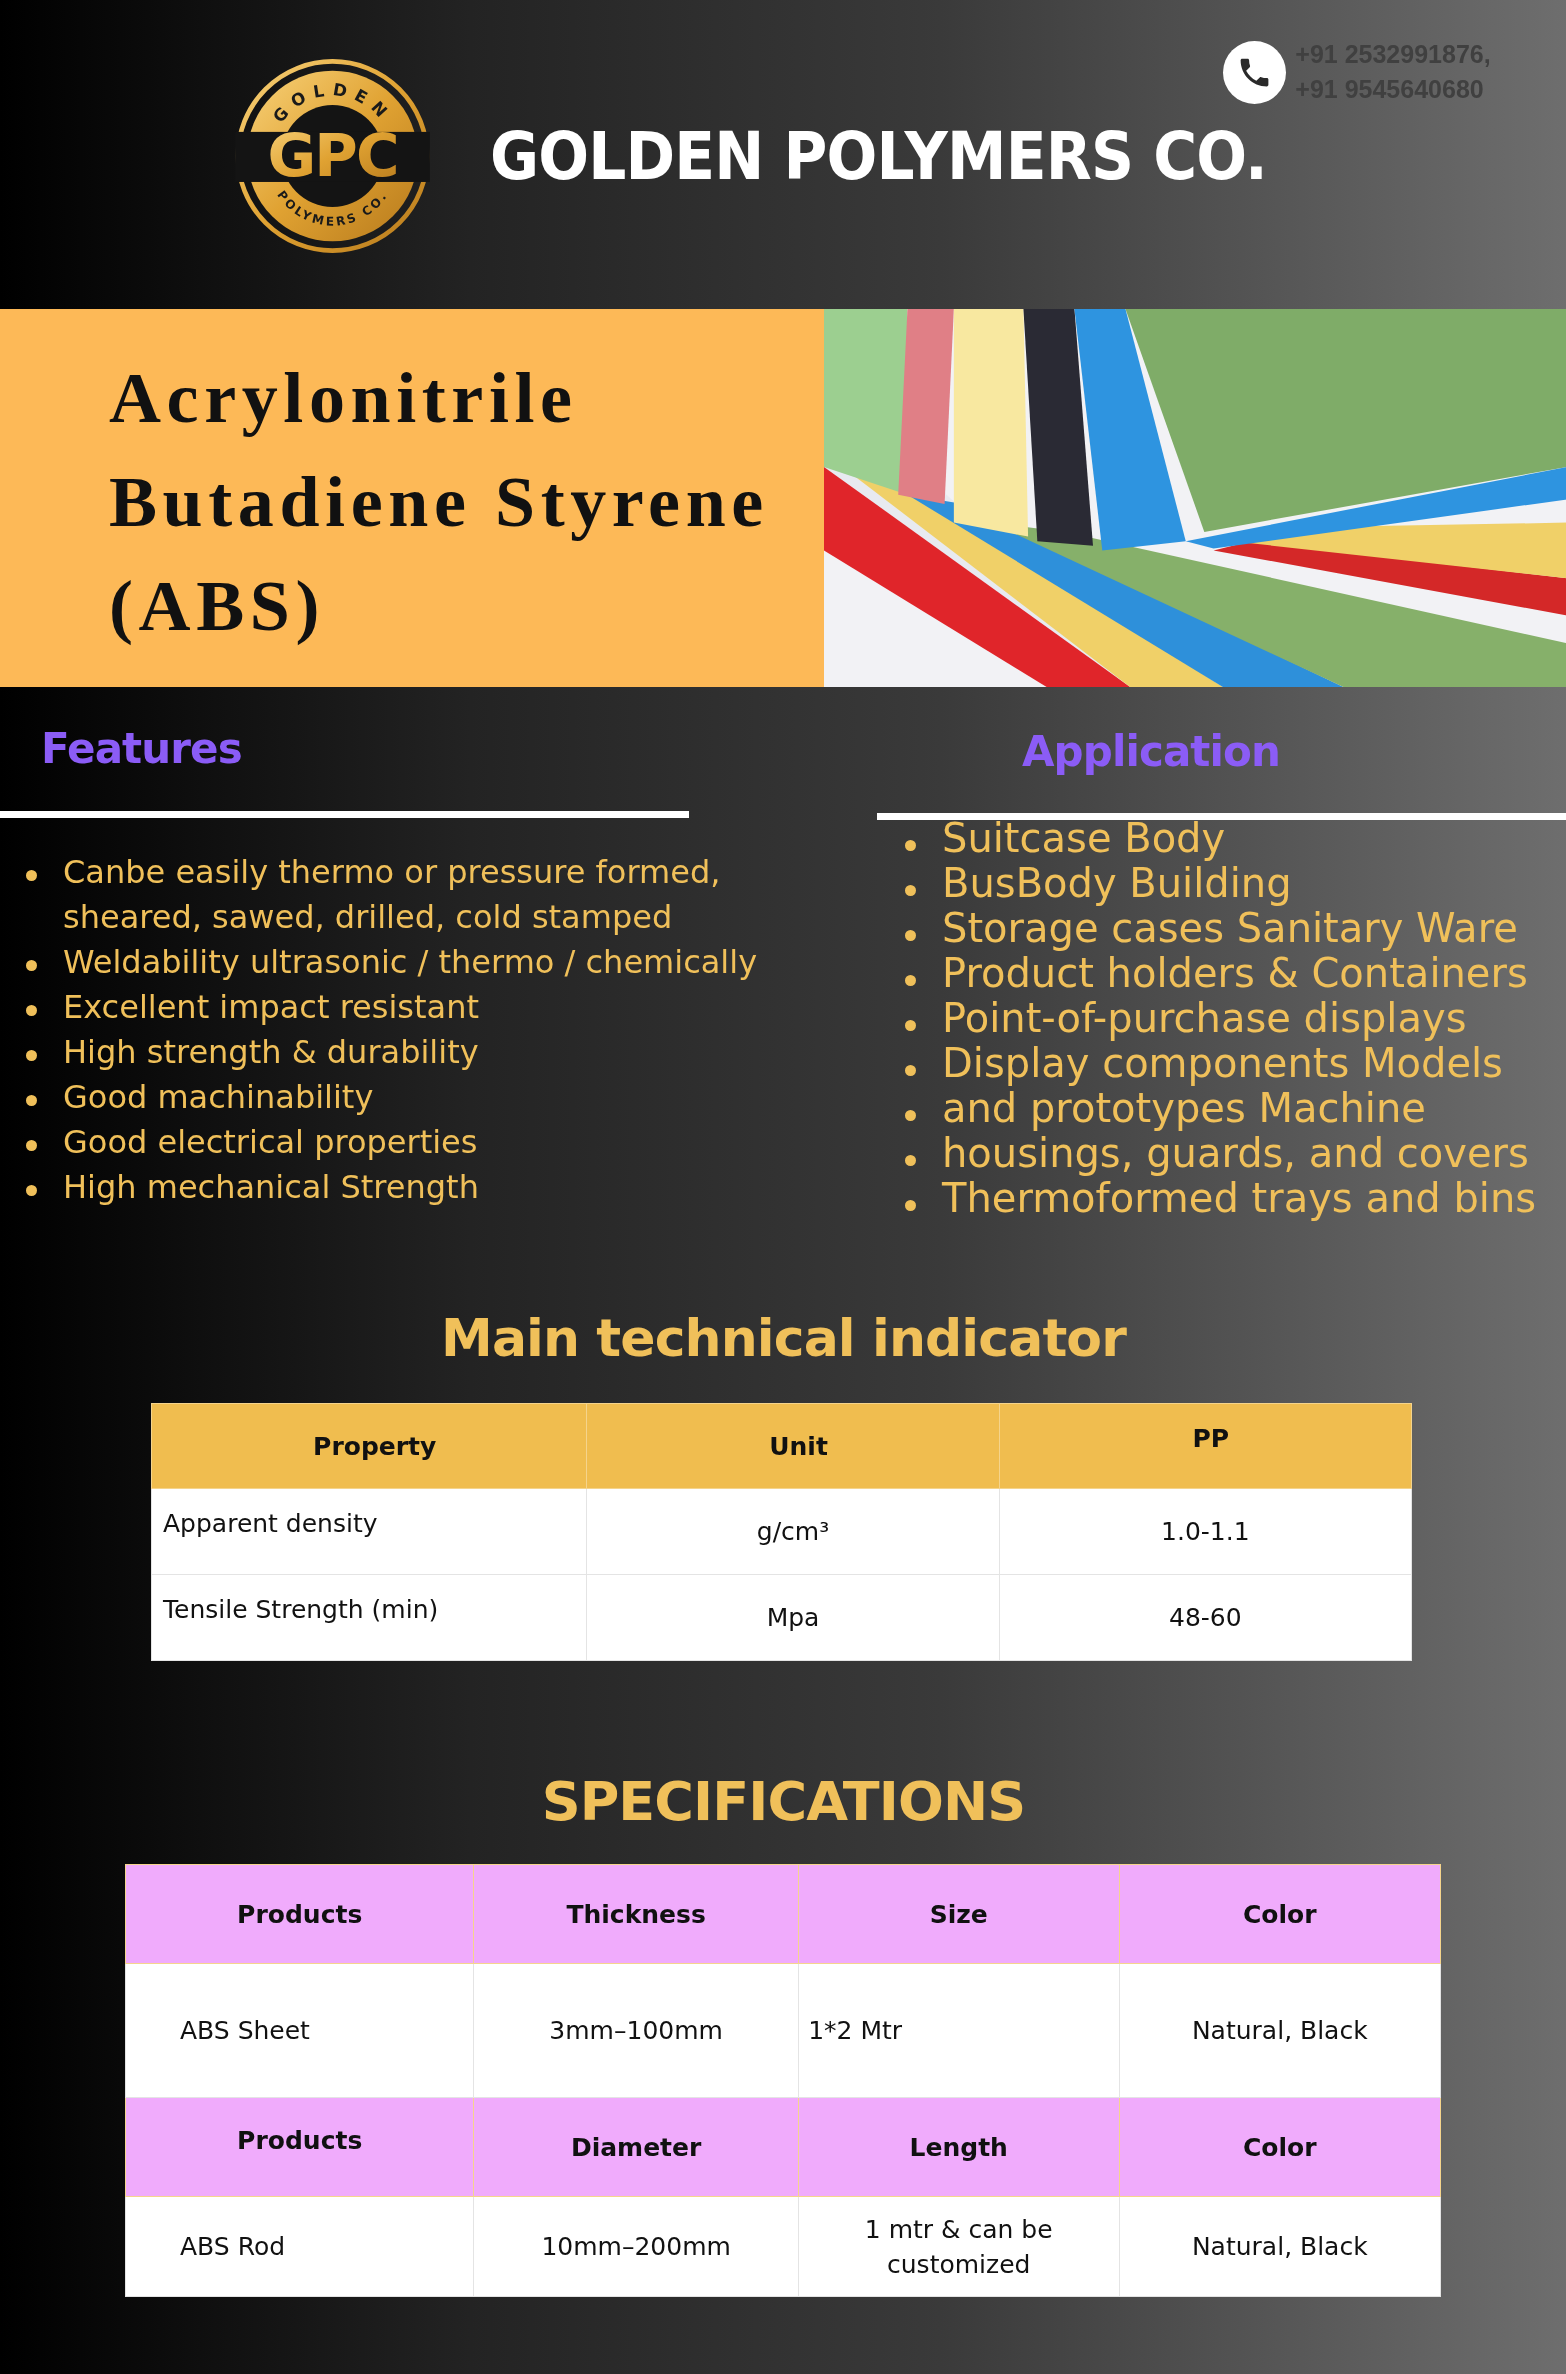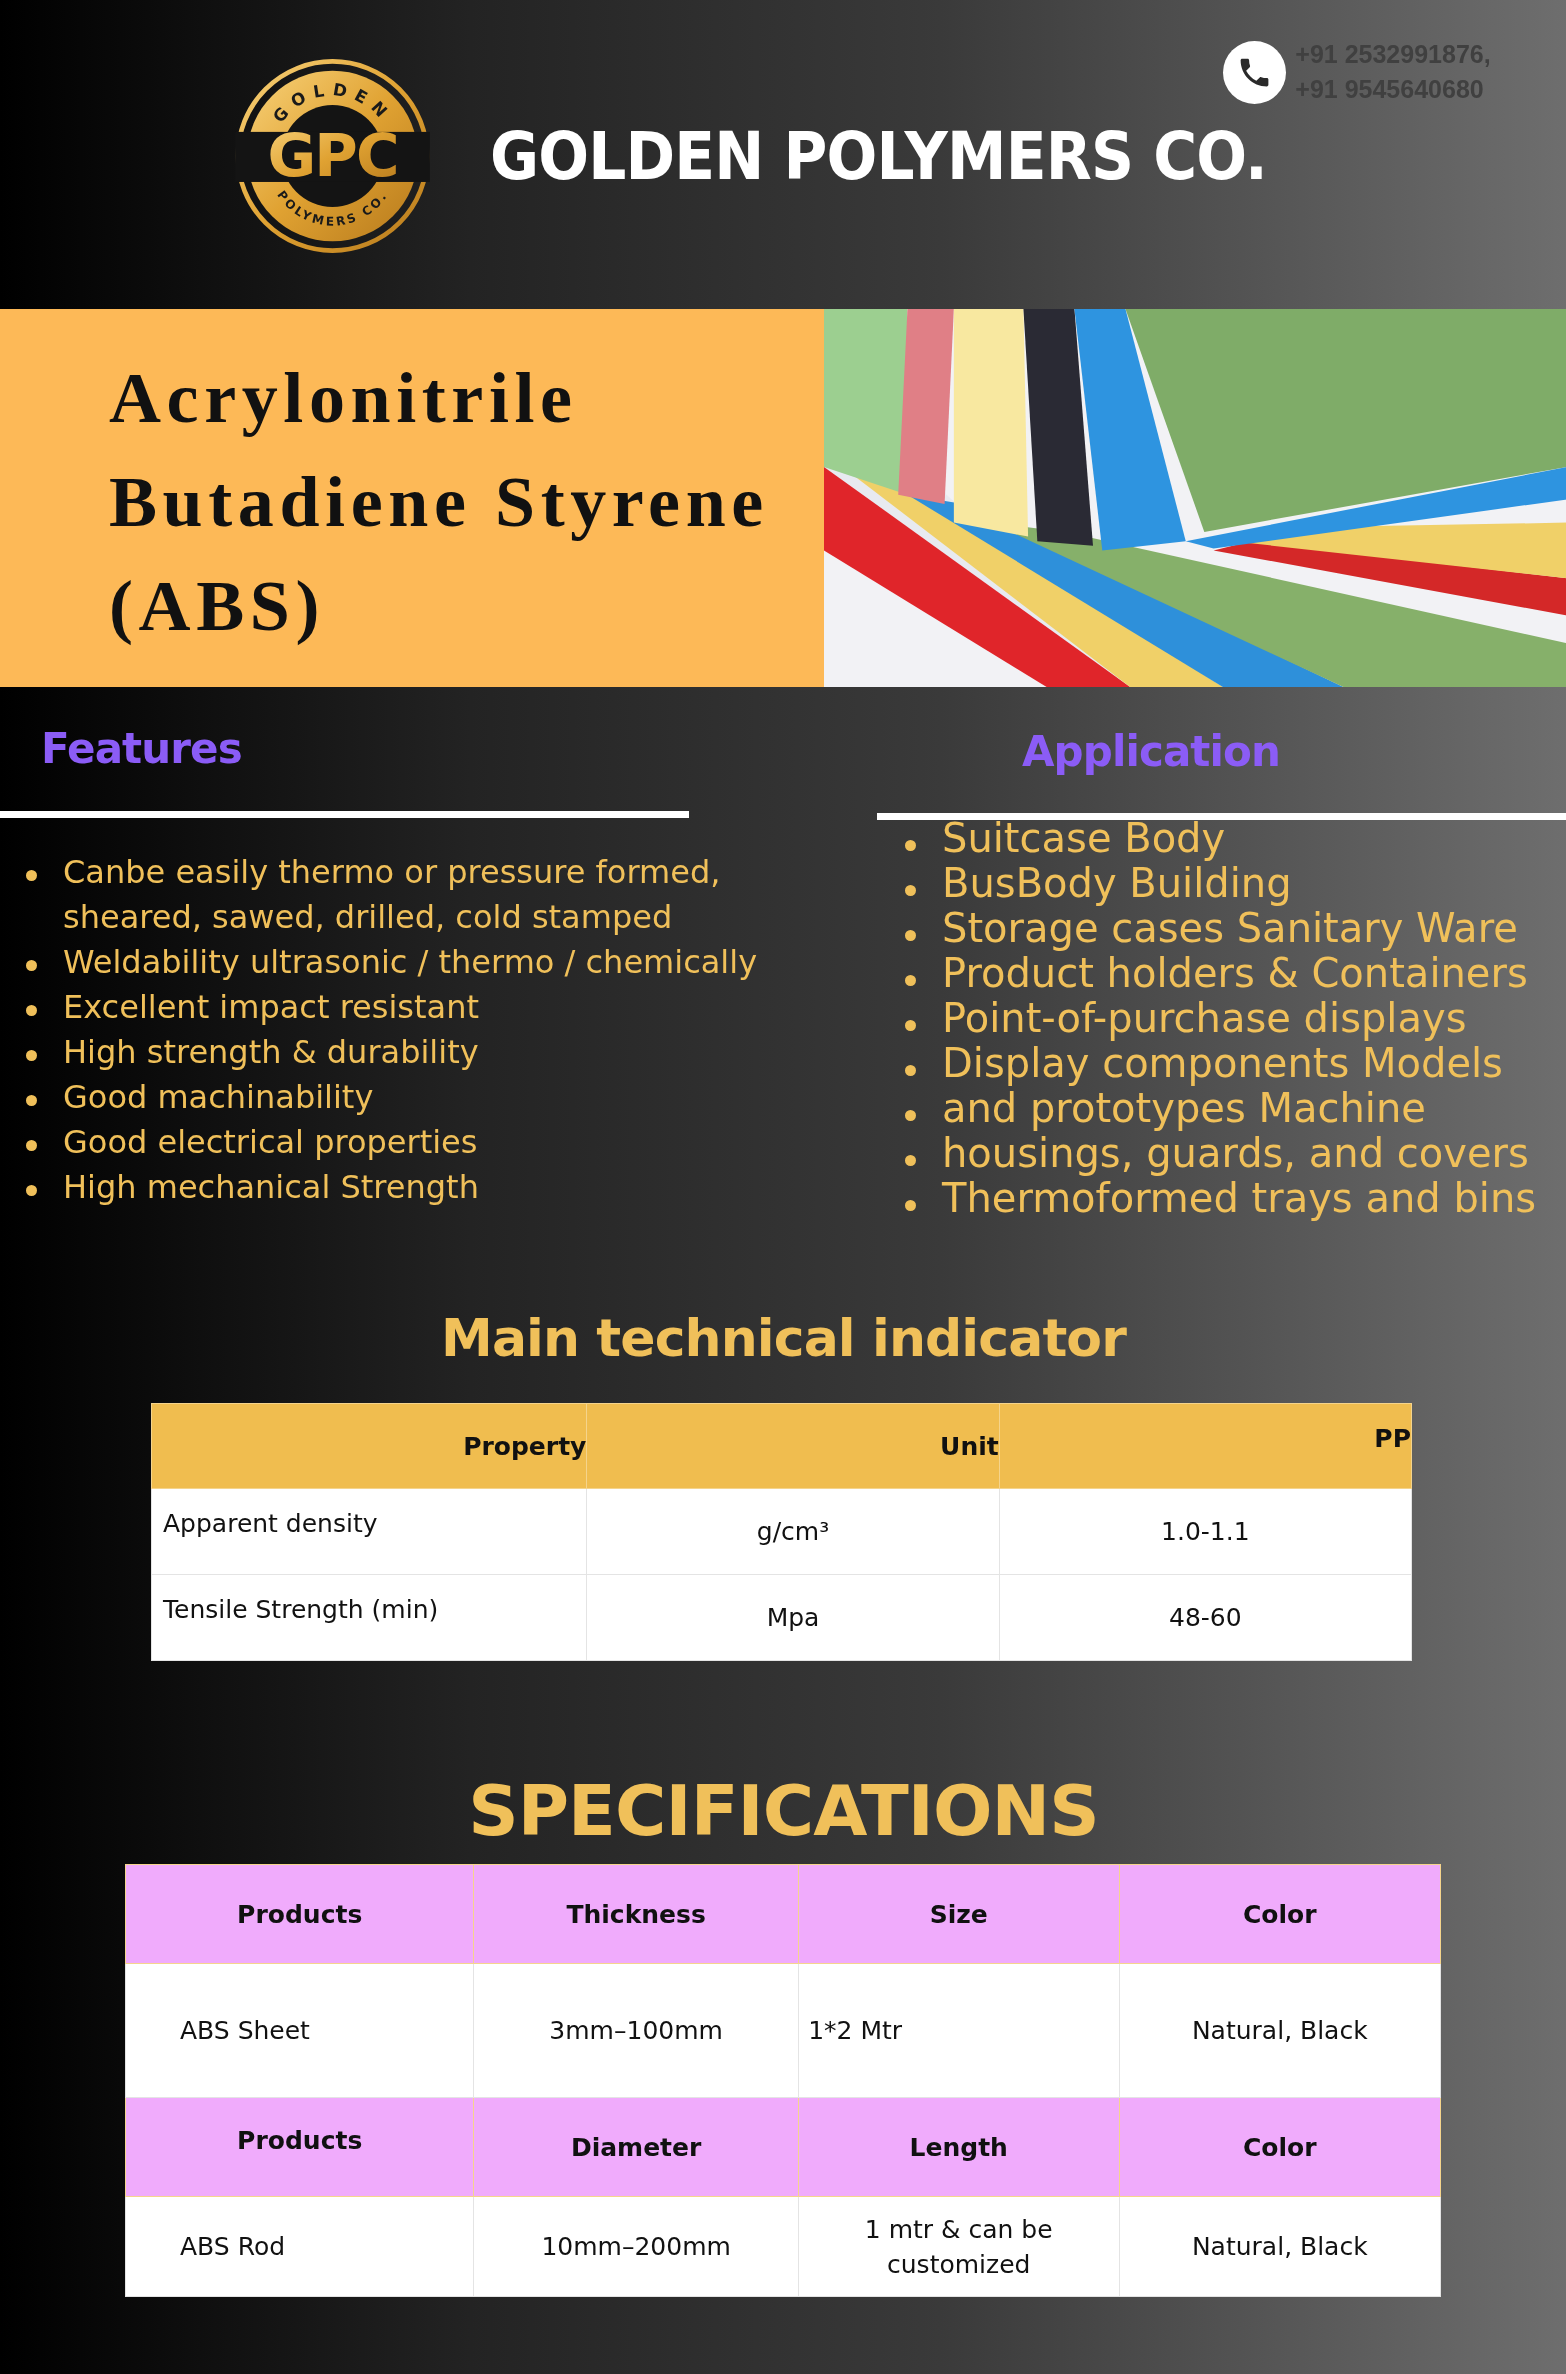--- a/index.html
+++ b/index.html
@@ -71,21 +71,21 @@
   
   .block-title {
     position: absolute; left: 0; width: 1567px; text-align: center;
     font-family: "DejaVu Sans", sans-serif; font-weight: bold; color: #f0c05a;
     letter-spacing: -0.9px;
   }
   table { border-collapse: collapse; position: absolute; background: #ffffff; }
   td, th { border: 1.9px solid #e4e4e4; color: #111; font-family: "DejaVu Sans", sans-serif; }
   .tech-table { left: 151px; top: 1403px; width: 1261px; }
   .tech-table th {
-    background: #f0bd4f; height: 85px; text-align: right; font-size: 25px; padding-left: 11px;
+    background: #f0bd4f; height: 85px; text-align: center; font-size: 25px; padding-left: 11px;
     font-weight: bold; border-color: #f5d48c;
   }
   .tech-table td { height: 86px; font-size: 25px; }
   .tech-table td.left { text-align: left; padding-left: 11px; vertical-align: top; padding-top: 20.4px; }
   .tech-table td.center { text-align: center; }
 
   .spec-table { left: 125px; top: 1864px; width: 1316px; }
   .spec-table th {
     background: #f0abfc; font-size: 25px; font-weight: bold; text-align: center;
     border-color: #f5d48c;
@@ -226,21 +226,21 @@
       <td class="center">1.0-1.1</td>
     </tr>
     <tr>
       <td class="left">Tensile Strength (min)</td>
       <td class="center">Mpa</td>
       <td class="center">48-60</td>
     </tr>
   </tbody>
     </table>
 
-  <div class="block-title" style="top:1770px; font-size:70px;">SPECIFICATIONS</div>
+  <div class="block-title" style="top:1770px; font-size:54px;">SPECIFICATIONS</div>
   <table class="spec-table">
     <colgroup>
         <col style="width:349px">
         <col style="width:325px">
         <col style="width:321px">
         <col style="width:322px">
       </colgroup>
     <tbody>
         <tr class="h1">
       <th>Products</th>

